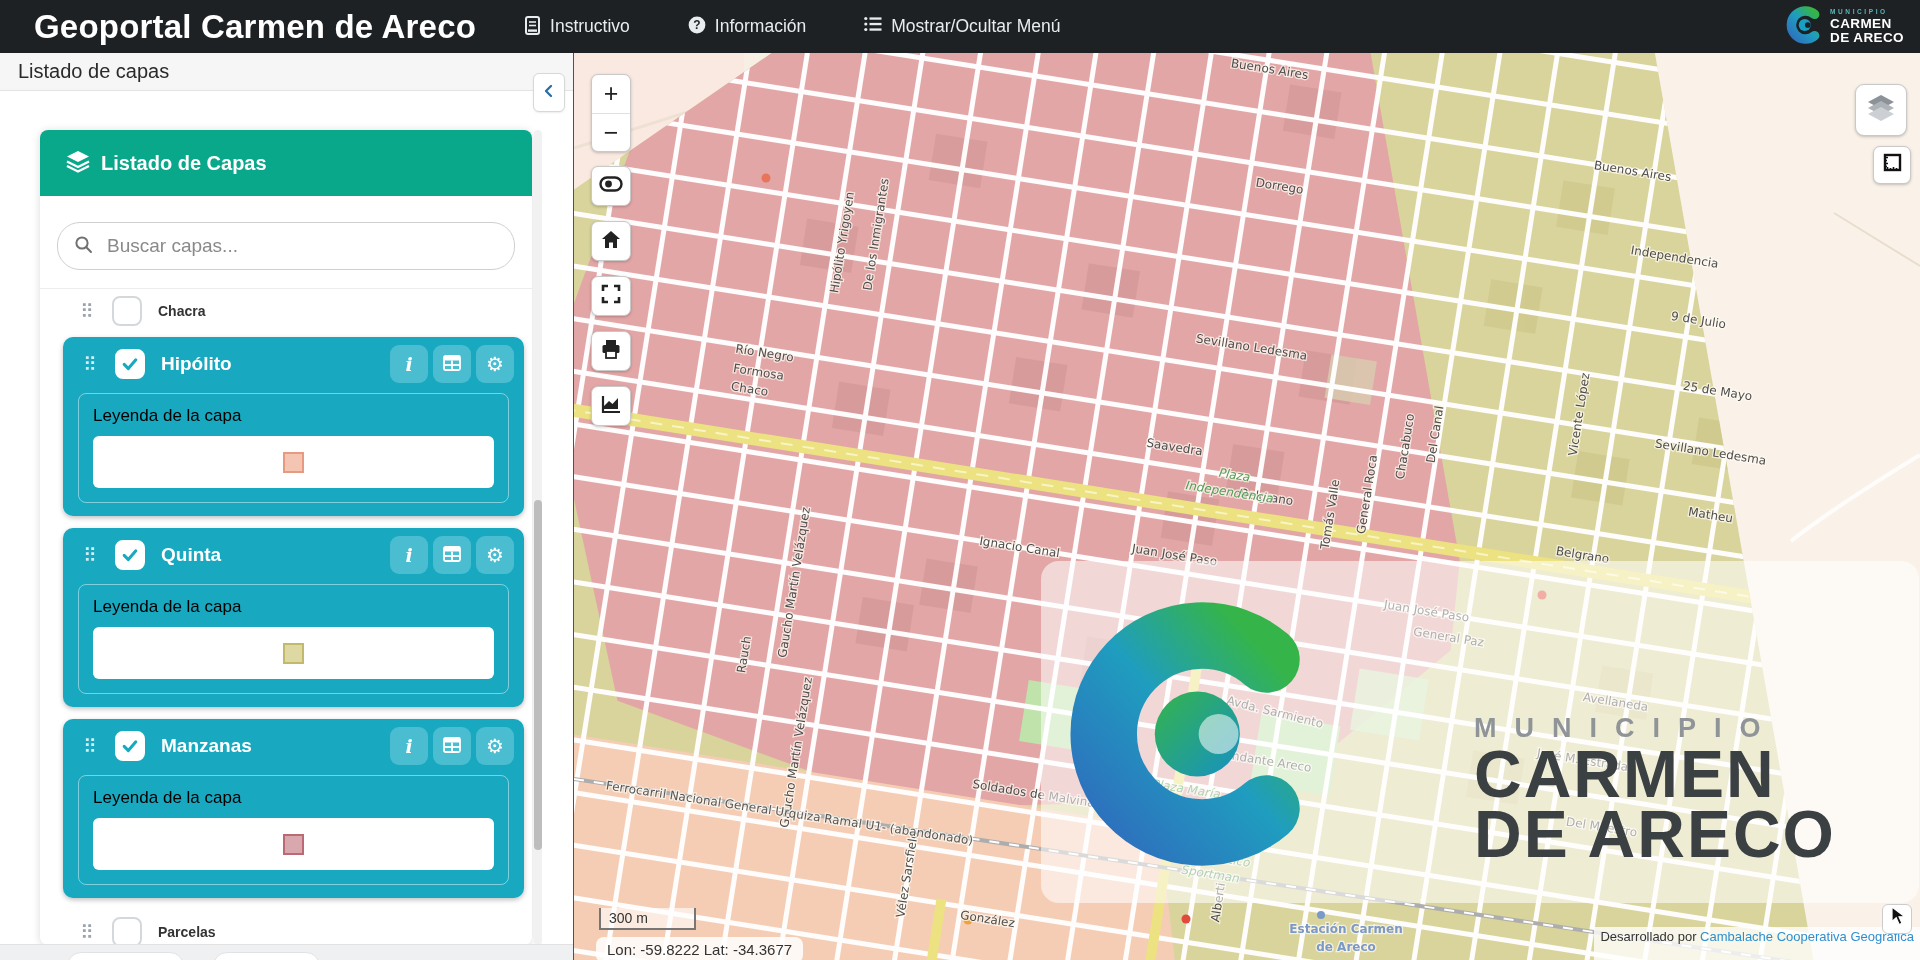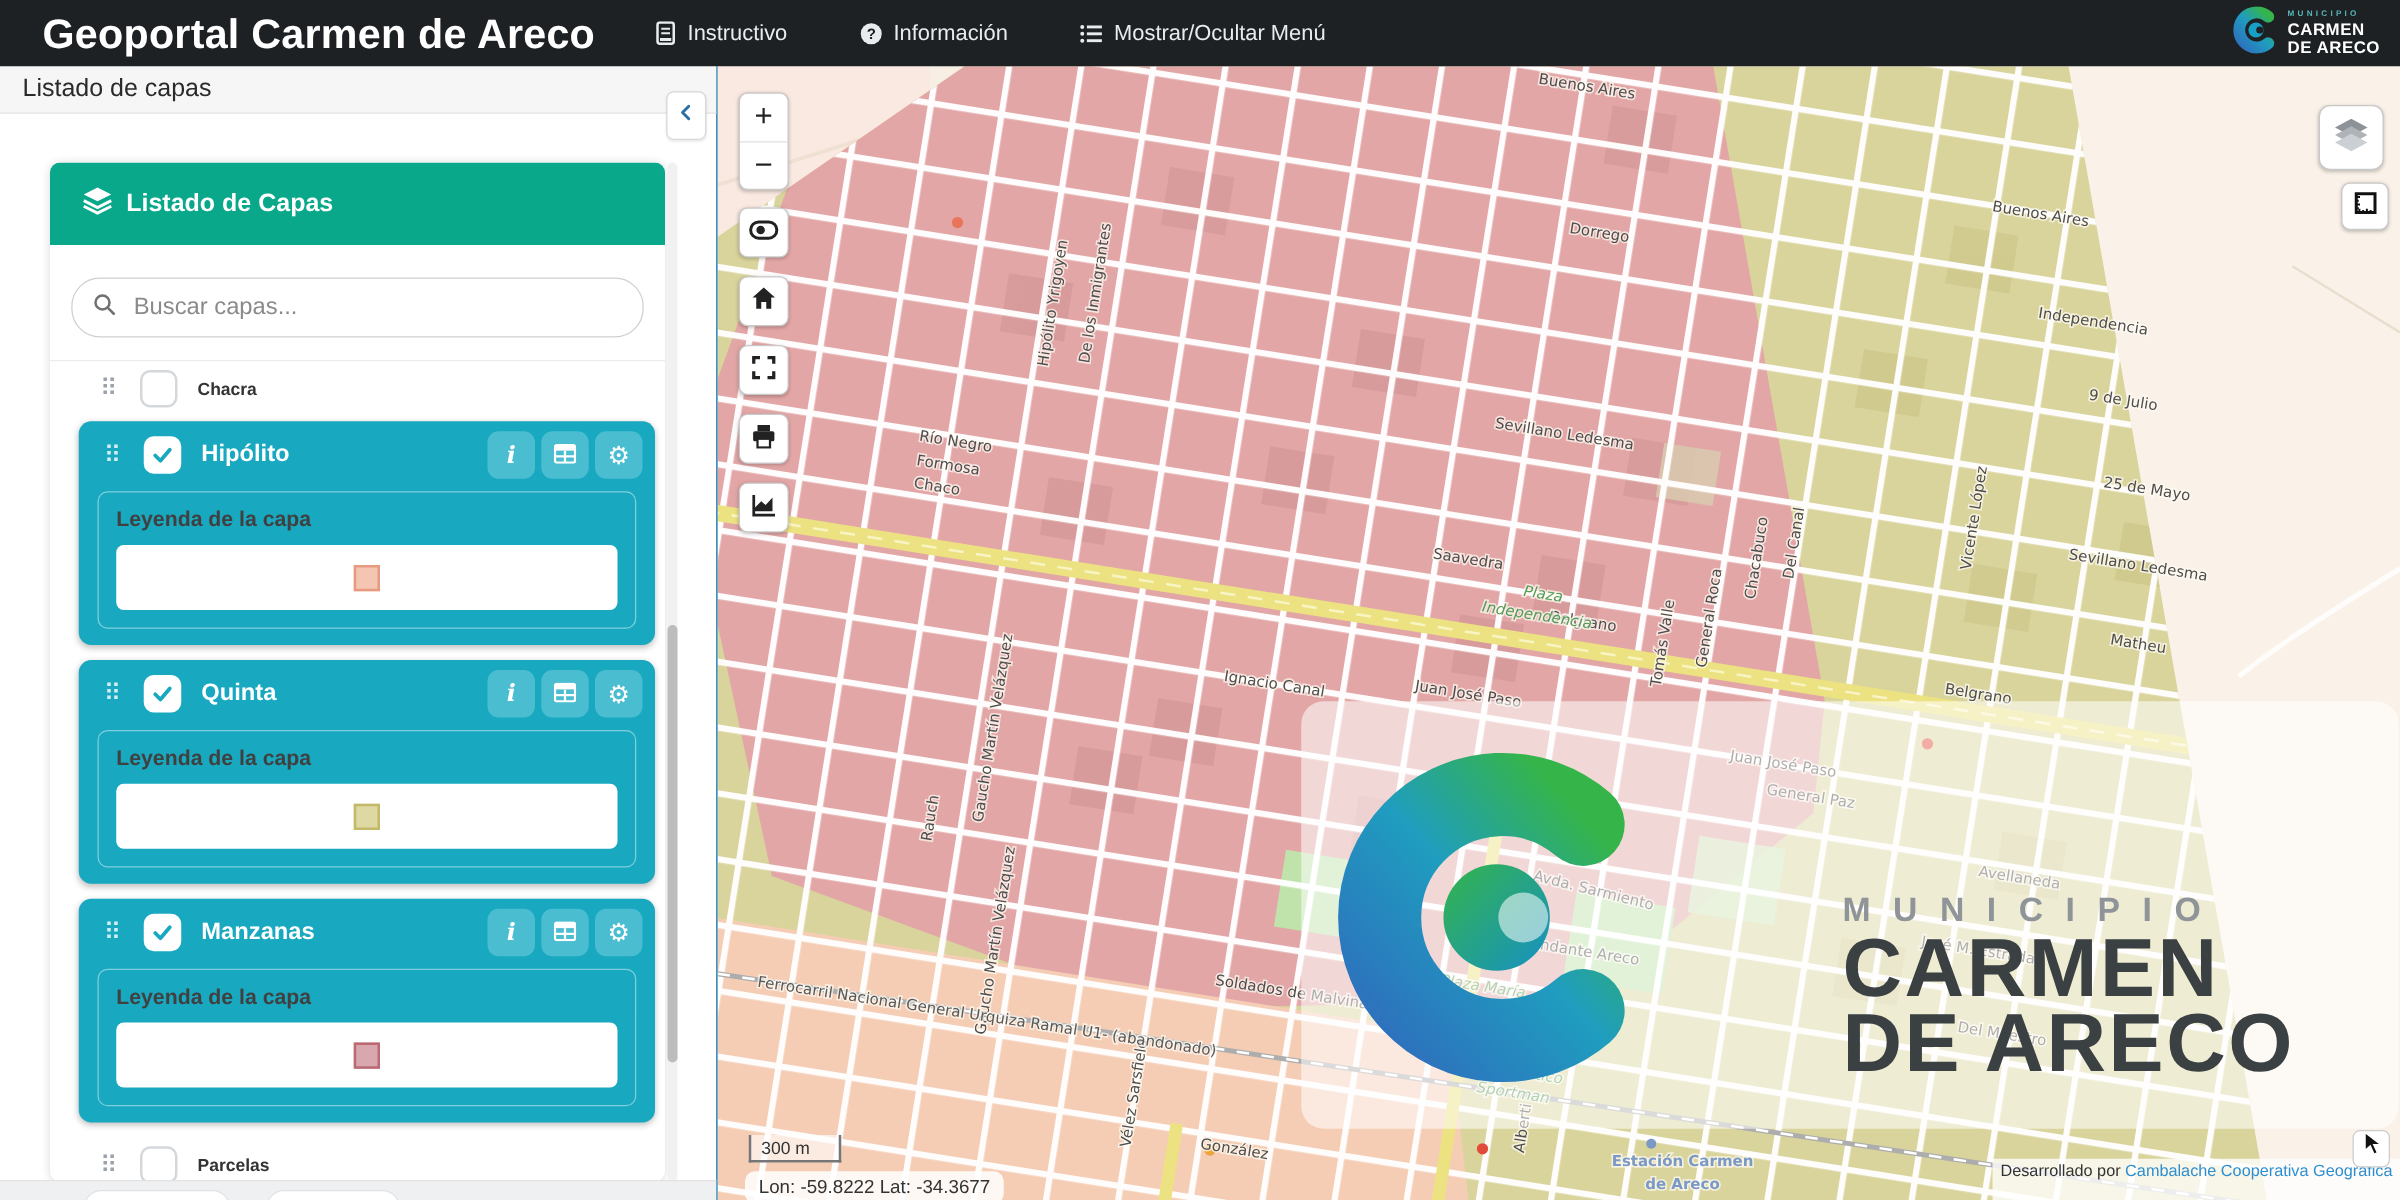--- a/index.html
+++ b/index.html
@@ -2,21 +2,21 @@
 <html><head>
 <meta charset="utf-8">
 <style>
   html,body{margin:0;padding:0;width:1920px;height:960px;overflow:hidden;
     font-family:"Liberation Sans",sans-serif;background:#fff;}
   
   .navbar{position:absolute;left:0;top:0;width:1920px;height:53px;background:#1d2124;
     display:flex;align-items:center;color:#e9ecef;z-index:50;}
   .nav-title{font-size:33px;font-weight:bold;color:#fff;margin-left:34px;letter-spacing:.2px;}
   .nav-items{display:flex;align-items:center;margin-left:48px;gap:58px;}
-  .nav-item{display:flex;align-items:center;gap:9px;font-size:17.5px;color:#e9ecef;cursor:pointer;}
+  .nav-item{display:flex;align-items:flex-start;gap:9px;font-size:17.5px;color:#e9ecef;cursor:pointer;}
   .nav-item svg{display:block;}
   .nav-brand{margin-left:auto;margin-right:16px;display:flex;align-items:center;gap:7px;}
   .brand-txt{display:flex;flex-direction:column;line-height:1;}
   .brand-muni{font-size:6.5px;letter-spacing:2.6px;color:#59b7b9;font-weight:bold;margin-bottom:2px;}
   .brand-l2,.brand-l3{font-size:13.5px;font-weight:bold;color:#fff;letter-spacing:.4px;}
   
   .sidebar{position:absolute;left:0;top:53px;width:573px;height:907px;background:#fff;
     border-right:1px solid #0369a1;z-index:30;}
   .sb-header{height:37px;background:#f6f6f6;border-bottom:1px solid #e3e3e3;
     font-size:20px;color:#2a2a2a;line-height:36px;padding-left:18px;}
@@ -43,21 +43,21 @@
   .lc-head{height:54px;display:flex;align-items:center;padding:0 10px 0 20px;}
   .lc-head .handle{color:rgba(255,255,255,.8);}
   .lc-head .cb{border-color:#fff;}
   .lc-head .lname{font-size:19px;font-weight:bold;color:#fff;margin-left:16px;flex:1;}
   .lc-btn{width:38px;height:38px;border-radius:9px;background:#4abdd1;border:none;margin-left:5px;
     color:#fff;display:flex;align-items:center;justify-content:center;cursor:pointer;}
   .lc-btn .i-glyph{font-family:"DejaVu Serif",serif;font-weight:bold;font-size:19px;font-style:italic;}
   .lc-btn .gear-glyph{font-family:"DejaVu Sans",sans-serif;font-size:20px;}
   .legend{margin:2px 15px 0 15px;border:1px solid rgba(255,255,255,.45);border-radius:8px;
     padding:12px 14px 14px 14px;}
-  .legend-title{color:#404040;font-size:17px;font-weight:bold;}
+  .legend-title{color:#000000;font-size:17px;font-weight:normal;}
   .legend-box{margin-top:10px;background:#fff;border-radius:6px;height:52px;
     display:flex;align-items:center;justify-content:center;}
   .swatch{width:21px;height:21px;box-sizing:border-box;}
   .sb-scroll{position:absolute;left:534px;top:77px;width:8px;height:815px;background:#f1f1f1;border-radius:4px;}
   .sb-thumb{position:absolute;left:0;top:370px;width:8px;height:350px;background:#bdbdbd;border-radius:4px;}
   .sb-bottom{position:absolute;left:0;bottom:0;width:573px;height:15px;background:#eef0f2;
     border-top:1px solid #e2e2e2;overflow:hidden;}
   .pill-peek{position:absolute;top:7px;height:26px;background:#fff;border:1px solid #e0e3e6;border-radius:14px;}
   
   .map{position:absolute;left:574px;top:53px;width:1346px;height:907px;background:#f7efe4;overflow:hidden;}
@@ -68,21 +68,21 @@
     border:1px solid #c9c9c9;border-radius:7px;box-shadow:0 1px 3px rgba(0,0,0,.22);
     display:flex;flex-direction:column;}
   .zoom-group .zbtn{flex:1;display:flex;align-items:center;justify-content:center;font-size:25px;
     color:#222;cursor:pointer;}
   .zoom-group .zbtn:first-child{border-bottom:1px solid #e0e0e0;}
   .watermark{position:absolute;left:467px;top:508px;width:878px;height:342px;
     background:rgba(255,255,255,.55);border-radius:18px;z-index:5;}
   .wm-text{position:absolute;left:433px;top:152px;display:flex;flex-direction:column;}
   .wm-muni{font-size:27px;letter-spacing:18px;color:#8f9498;font-weight:bold;}
   .wm-big{font-size:66px;line-height:60px;font-weight:bold;color:#3b4043;letter-spacing:2px;}
-  .scaleline{position:absolute;left:25px;top:855px;width:74px;height:22px;
+  .scaleline{position:absolute;left:25px;top:855px;width:97px;height:22px;
     background:rgba(255,255,255,.6);border:2px solid #767676;border-top:none;
     font-size:14px;color:#333;line-height:20px;padding-left:8px;box-sizing:border-box;z-index:6;}
   .coords{position:absolute;left:22px;top:884px;height:26px;background:rgba(255,255,255,.85);
     border-radius:8px;font-size:15px;color:#333;line-height:26px;padding:0 11px;z-index:6;}
   .attrib{position:absolute;right:0;bottom:0;height:33px;background:rgba(255,255,255,.78);
     font-size:13px;color:#333;line-height:19px;padding:0 6px;z-index:7;white-space:nowrap;}
   .attrib a{color:#2e8fd0;text-decoration:none;}
   .attrib-toggle{position:absolute;right:8px;bottom:26px;width:28px;height:28px;background:#fff;
     border:1px solid #ccc;border-radius:6px;z-index:7;}
   .cursor-arrow{position:absolute;right:12px;bottom:30px;z-index:8;}

